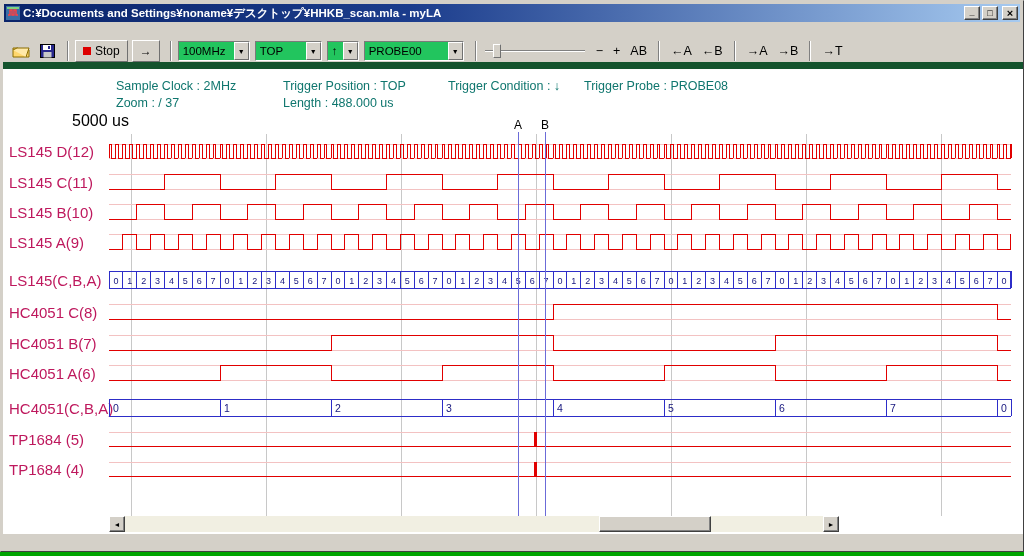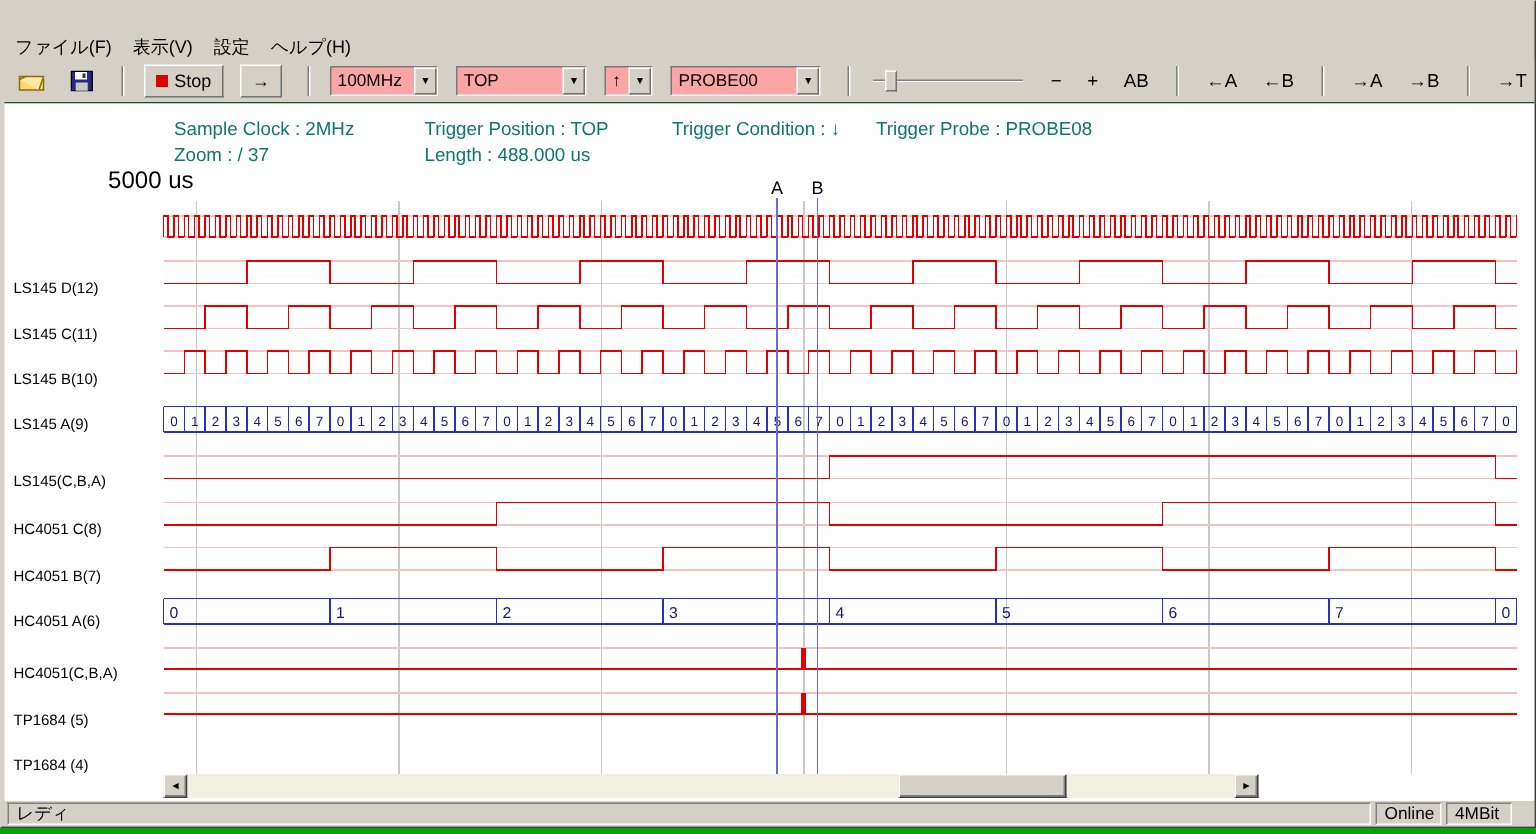--- a/index.html
+++ b/index.html
@@ -40,37 +40,37 @@
   
   .menubar {
     position:absolute; left:2px; top:21px; right:2px; height:18px;
     background:#d4d0c8; display:flex; align-items:center; font-size:12px;
   }
   .menu-item { padding:1px 7px; }
   
   .toolbar {
     position:absolute; left:2px; top:39px; width:1020px; height:29px;
     background:#d4d0c8; display:flex; align-items:center;
-    padding-left:6px; border-bottom:1px solid #14532d;justify-content:space-between;
+    padding-left:6px; border-bottom:7px solid #14532d;
   }
   .tb-sep { width:2px; height:20px; border-left:1px solid #808080; border-right:1px solid #fff; margin:0 6px; }
   .tb-icon-btn { width:24px; height:22px; display:flex; align-items:center; justify-content:center; margin-right:2px; }
   .tb-btn {
     height:22px; background:#d4d0c8; border:1px solid;
     border-color:#fff #707070 #707070 #fff;
     display:flex; align-items:center; justify-content:center;
     font-size:12px; padding:0 7px; margin-right:4px; gap:4px;
   }
   .stop-square { width:8px; height:8px; background:#dd0000; display:inline-block; }
   .tb-flat {
     height:21px; display:flex; align-items:center; justify-content:center;
     font-size:12.5px; padding:0 5px; color:#000;
   }
   .combo {
-    height:20px; background:#fca5a5;
+    height:20px; background:#22c55e;
     border:1px solid; border-color:#7a7a7a #fff #fff #7a7a7a;
     display:flex; align-items:center; margin-right:5px; font-size:11.5px;
   }
   .combo-text { padding:0 4px; flex:1; white-space:nowrap; }
   .combo-arrow {
     width:15px; height:18px; background:#d4d0c8;
     border:1px solid; border-color:#fff #707070 #707070 #fff;
     font-size:7px; display:flex; align-items:center; justify-content:center;
   }
   .zoom-slider { position:relative; width:100px; height:20px; margin:0 6px 0 2px; }
@@ -79,21 +79,21 @@
     position:absolute; left:8px; top:3px; width:8px; height:14px;
     background:#d4d0c8; border:1px solid; border-color:#fff #707070 #707070 #fff;
   }
   
   .client { position:absolute; left:2px; top:68px; width:1020px; height:465px; background:#fff; }
   .info-text { position:absolute; font-size:12.5px; color:#0f766e; white-space:nowrap; }
   .time-origin { position:absolute; left:60px; top:111px; width:68px; text-align:right; font-size:16px; }
   #wave-svg { position:absolute; left:0; top:123px; }
   #wave-svg line, #wave-svg path, #wave-svg rect { shape-rendering:crispEdges; }
   #wave-svg text { font-family:"Liberation Sans", sans-serif; }
-  .sig-label { position:absolute; left:8px; font-size:10px; color:#000000; white-space:nowrap;margin-top:44px; }
+  .sig-label { position:absolute; left:8px; font-size:15px; color:#be185d; white-space:nowrap; }
   .marker-label { position:absolute; top:117px; width:12px; text-align:center; font-size:12px; color:#000; }
   
   .hscroll { position:absolute; left:108px; top:515px; width:730px; height:16px; display:flex; }
   .scroll-btn {
     width:16px; height:16px; background:#d4d0c8;
     border:1px solid; border-color:#fff #404040 #404040 #fff;
     box-shadow:inset -1px -1px 0 #808080;
     font-size:7px; display:flex; align-items:center; justify-content:center; color:#000;
   }
   .scroll-track { position:relative; flex:1; height:16px; background:#f1efe2; }
@@ -114,27 +114,32 @@
   }
   .status-pane.main { flex:1; margin-right:3px; }
   .status-pane.small { width:44px; margin-right:3px; justify-content:flex-start; }
   .status-gap { width:10px; }
 </style>
 </head>
 <body>
 
 <div class="window">
 
-
-  <div class="menubar">
-    <span class="menu-item">ファイル(F)</span>
-    <span class="menu-item">表示(V)</span>
-    <span class="menu-item">設定</span>
-    <span class="menu-item">ヘルプ(H)</span>
+  <div class="titlebar">
+    <svg width="14" height="14">
+      <rect width="14" height="14" fill="#3a6ea5"></rect>
+      <path d="M2 9 h2 v-5 h2 v5 h2 v-5 h2 v5 h2" stroke="#ff4040" fill="none" stroke-width="1.4"></path>
+      <rect x="1" y="1" width="12" height="2" fill="#7fd17f"></rect>
+    </svg>
+    <span class="title">C:¥Documents and Settings¥noname¥デスクトップ¥HHKB_scan.mla - myLA</span>
+    <span class="win-btn min">_</span>
+    <span class="win-btn">□</span>
+    <span class="win-btn cls">×</span>
   </div>
+
 
   <div class="toolbar">
     <span class="tb-icon-btn">
       <svg width="18" height="14">
         <path d="M1 4 l5 0 2 2 9 0 0 7 -16 0 z" fill="#ffd76e" stroke="#8a6d00" stroke-width="1"></path>
         <path d="M1 6 l4 -2 12 0 -3 9" fill="#ffe9a8" stroke="#8a6d00" stroke-width="1"></path>
       </svg>
     </span>
     <span class="tb-icon-btn">
       <svg width="15" height="14">
@@ -148,21 +153,21 @@
     <span class="tb-btn">
       <span class="stop-square"></span>
       <span>Stop</span>
     </span>
     <span class="tb-btn">→</span>
     <span class="tb-sep"></span>
     <span class="combo" style="width:72px">
       <span class="combo-text">100MHz</span>
       <span class="combo-arrow">▼</span>
     </span>
-    <span class="combo" style="width:87px">
+    <span class="combo" style="width:67px">
       <span class="combo-text">TOP</span>
       <span class="combo-arrow">▼</span>
     </span>
     <span class="combo" style="width:32px">
       <span class="combo-text">↑</span>
       <span class="combo-arrow">▼</span>
     </span>
     <span class="combo" style="width:100px">
       <span class="combo-text">PROBE00</span>
       <span class="combo-arrow">▼</span>
@@ -408,20 +413,14 @@
     </svg>
 
   <div class="hscroll">
     <span class="scroll-btn">◄</span>
     <span class="scroll-track">
       <span class="scroll-thumb"></span>
     </span>
     <span class="scroll-btn">►</span>
   </div>
 
-  <div class="statusbar">
-    <span class="status-pane main">レディ</span>
-    <span class="status-pane small">Online</span>
-    <span class="status-pane small">4MBit</span>
-    <span class="status-gap"></span>
-  </div>
 
 </div>
 
 </body></html>

